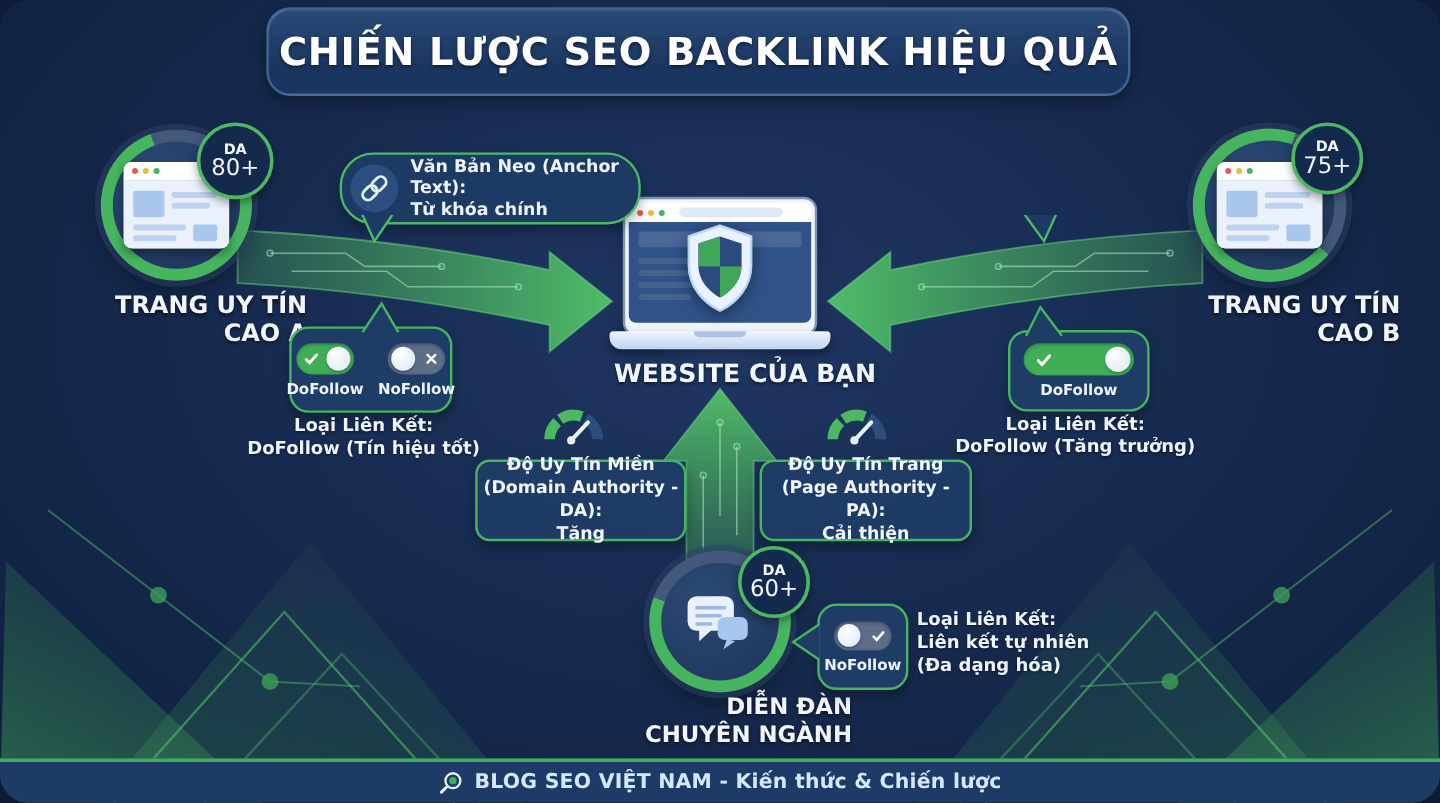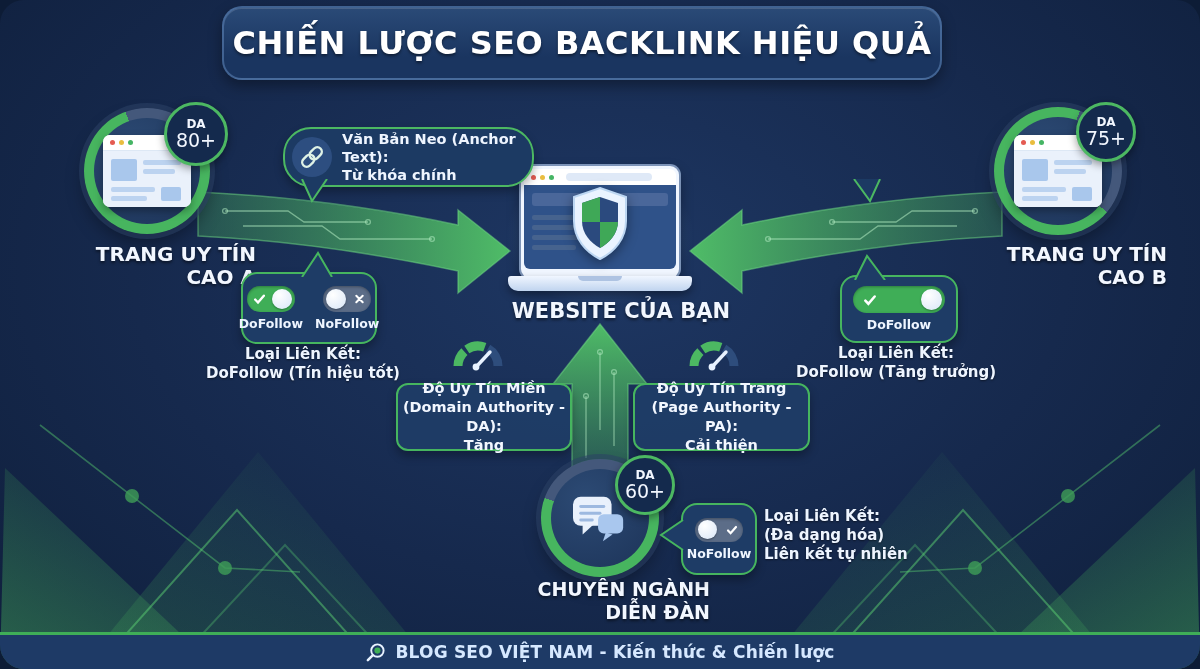--- a/index.html
+++ b/index.html
@@ -392,42 +392,42 @@
         <rect x="30" y="24" width="26" height="20" rx="6" fill="#a9c7ee"></rect>
         <path d="M38 43 l-3 9 l10 -7 z" fill="#a9c7ee"></path>
       </svg>
     </div>
   </div>
   <div class="abs badge badge-f">
     <span class="badge-da">DA</span>
     <span class="badge-val">60+</span>
   </div>
   <div class="abs node-label" style="left:490px;top:578px;width:220px;font-size:19px;">
+    <div>DIỄN ĐÀN</div>
     <div>CHUYÊN NGÀNH</div>
-    <div>DIỄN ĐÀN</div>
   </div>
 
   <svg class="tail" style="left:657px;top:518px;" width="28" height="34">
     <path d="M26,2 L4,17 L26,32" fill="#1e3c66" stroke="#46b55f" stroke-width="2"></path>
   </svg>
   <div class="abs panel pan-f">
     <div class="pill pill-off" style="width:48px;height:24px;">
       <span class="knob" style="left:3px;top:2.5px;width:19px;height:19px;"></span>
       <span class="glyph" style="right:5px;">
         <svg width="12" height="12" viewBox="0 0 12 12">
             <path d="M2 6.5l2.6 2.7L10 3" stroke="#fff" stroke-width="2.2" fill="none" stroke-linecap="round"></path>
           </svg>
         </span>
     </div>
     <span class="tog-label">NoFollow</span>
   </div>
   <div class="abs caption cap-f" style="left:764px;top:507px;width:180px;">
     <div>Loại Liên Kết:</div>
+    <div>Liên kết tự nhiên</div>
     <div>(Đa dạng hóa)</div>
-    <div>Liên kết tự nhiên</div>
   </div>
 
   <div class="abs footer">
     <span>
       <svg width="21" height="21" viewBox="0 0 22 22">
         <circle cx="13" cy="9" r="6.5" fill="none" stroke="#e8f2ff" stroke-width="2"></circle>
         <circle cx="13" cy="9" r="3.2" fill="#3fae57"></circle>
         <path d="M8 14 L3 19" stroke="#e8f2ff" stroke-width="2.6" stroke-linecap="round"></path>
       </svg>
     </span>

